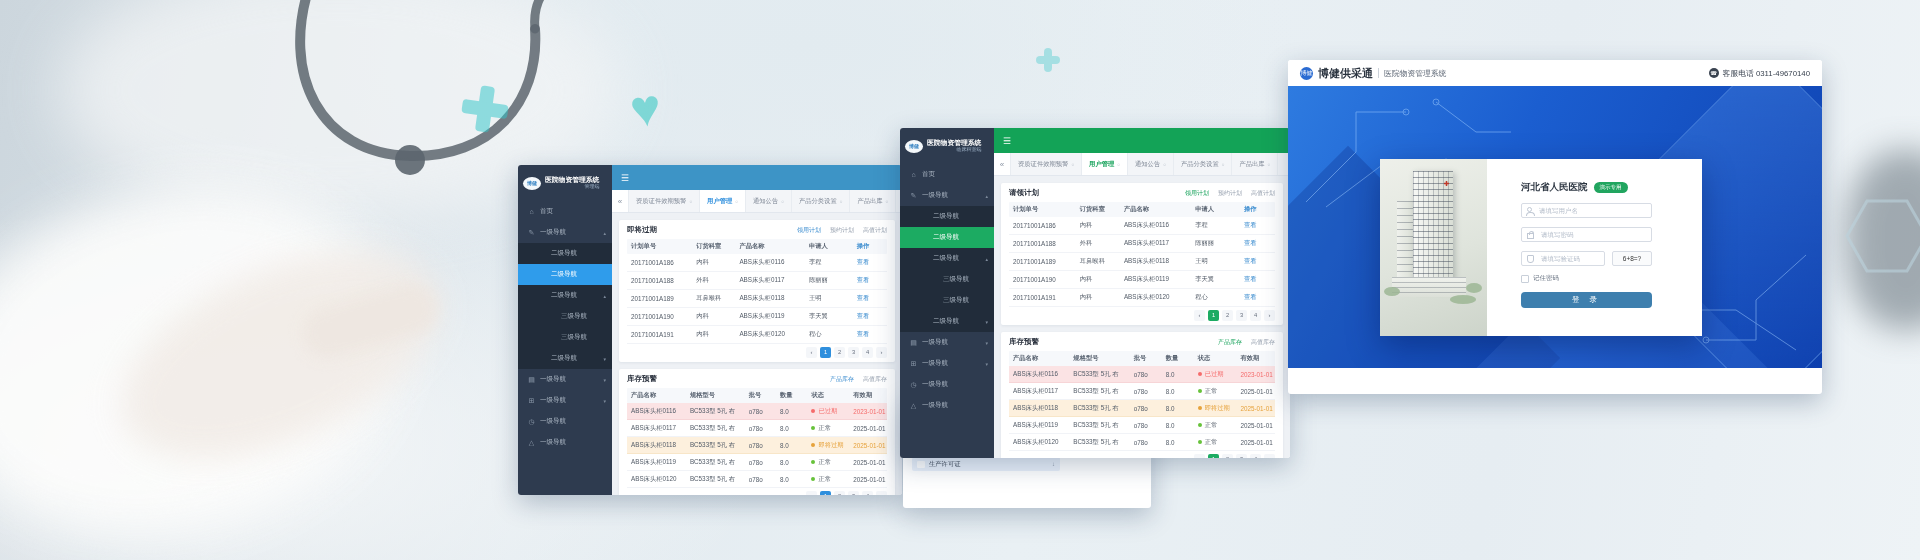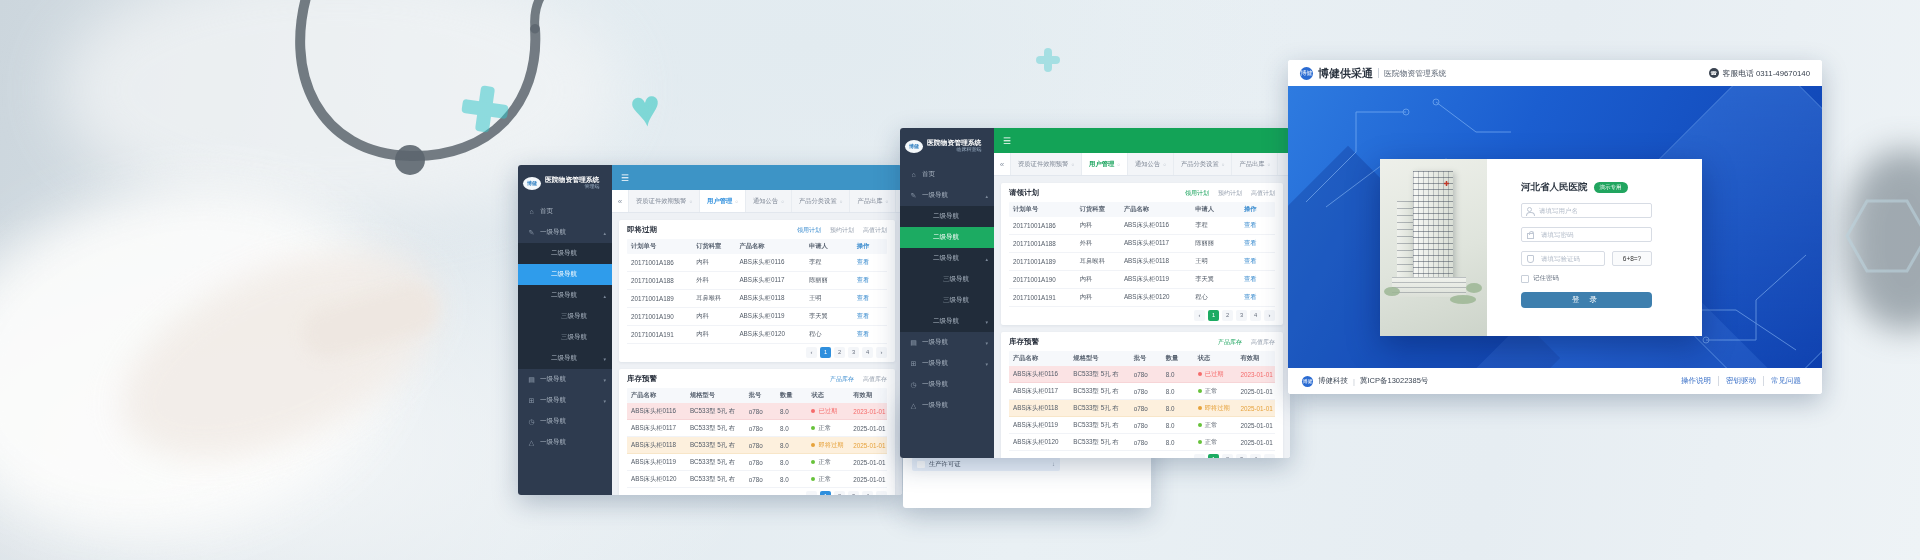--- a/index.html
+++ b/index.html
@@ -731,27 +731,15 @@
             <div class="captcha">6+8=?</div>
           </div>
           <div class="rem-row">
             <span class="chk"></span>
             <span>记住密码</span>
           </div>
           <div class="lg-btn">登 录</div>
         </div>
       </div>
     </div>
-    <div class="lg-foot">
-      <span class="lf-logo">博健</span>
-      <span class="lf-co">博健科技</span>
-      <span class="lf-sep">|</span>
-      <span class="lf-icp">冀ICP备13022385号</span>
-      <span class="lf-links">
-
-      <span class="foot-link">操作说明</span>
-          <span class="foot-link">密钥驱动</span>
-          <span class="foot-link">常见问题</span>
-        </span>
-    </div>
   </div>
 
 </div>
 
 </body></html>

